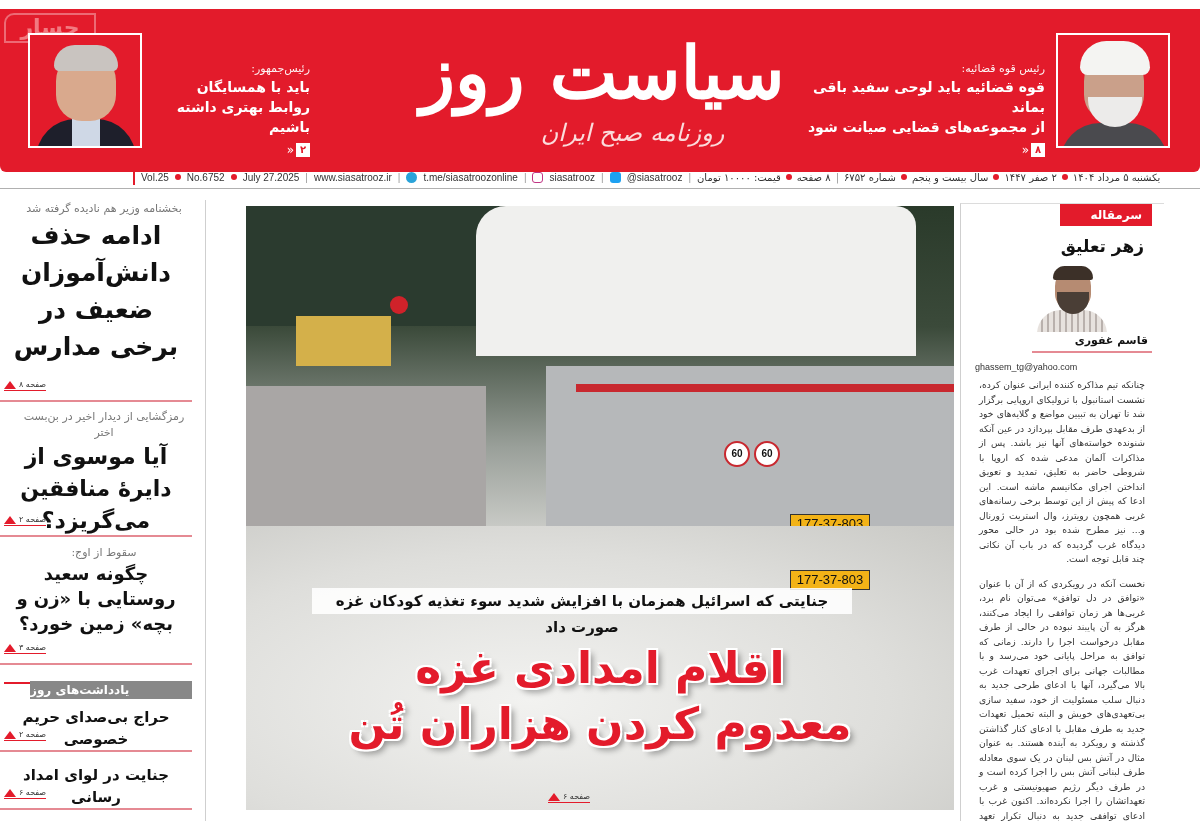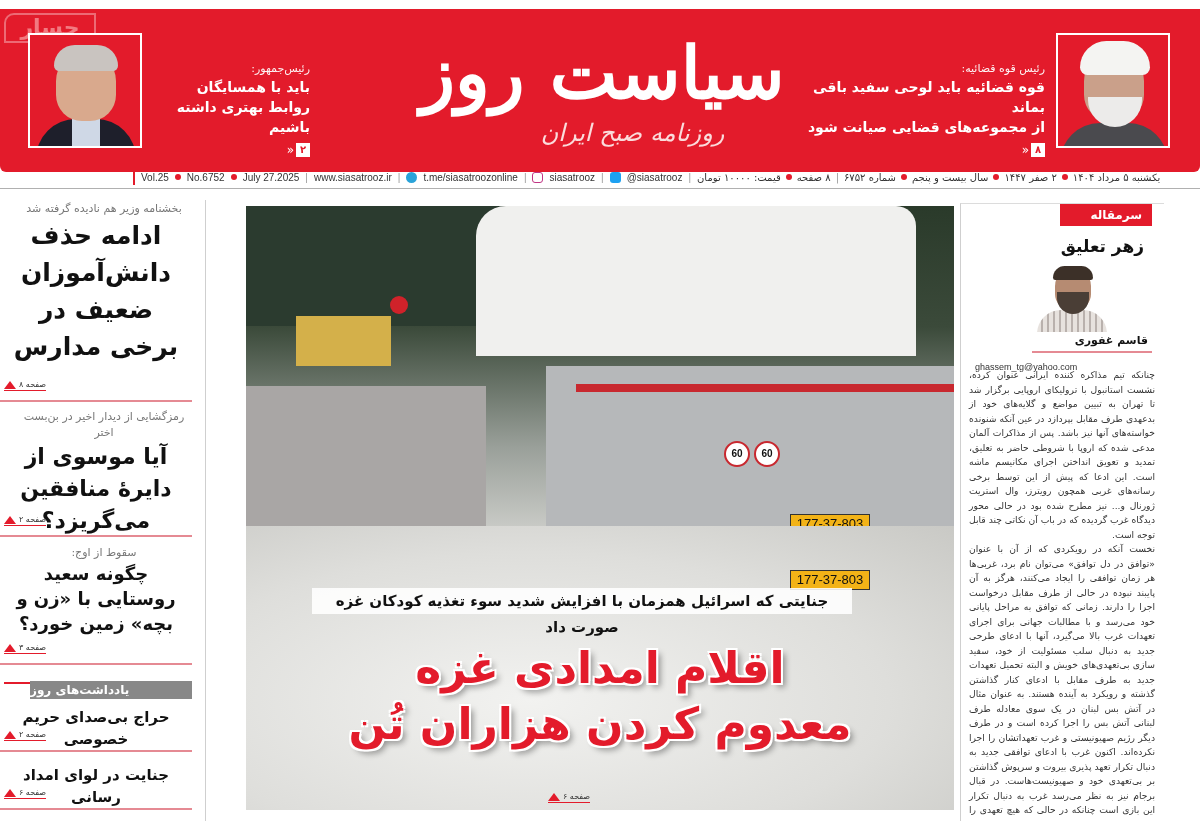--- a/index.html
+++ b/index.html
@@ -143,21 +143,21 @@
   .author-photo .hair { position: absolute; left: 20px; top: 0; width: 40px; height: 14px; border-radius: 20px 20px 4px 4px; background: #3c3028; }
   .author-photo .beard { position: absolute; left: 24px; top: 26px; width: 32px; height: 22px; border-radius: 0 0 16px 16px; background: #4a3e36; }
   .author-photo .shirt { position: absolute; left: 4px; top: 44px; width: 70px; height: 24px; border-radius: 30px 30px 0 0; background: repeating-linear-gradient(90deg, #e7e2de 0 4px, #b9b1ad 4px 6px); }
   .author-name { position: absolute; right: 16px; top: 130px; font-size: 11px; font-weight: bold; color: #111; }
   .author-rule { position: absolute; right: 12px; top: 147px; width: 120px; height: 2px; background: #e58a93; }
   .author-email { position: absolute; left: 14px; top: 150px; font-family: "Liberation Sans", sans-serif; font-size: 9px; color: #333; direction: ltr; margin-top: 8px; }
   .editorial-body {
     position: absolute; left: 8px; top: 164px; width: 186px; font-size: 9.2px; line-height: 14.5px;
     color: #333; text-align: justify; direction: rtl;
   }
-  .editorial-body p { margin: 0; }
+  .editorial-body p { margin: 10px; }
 </style>
 </head>
 <body>
 
 <header class="masthead">
   <div class="watermark">جسار</div>
 
   <div class="portrait-box left">
     <div class="portrait-body"></div>
     <div class="portrait-shirt"></div>

